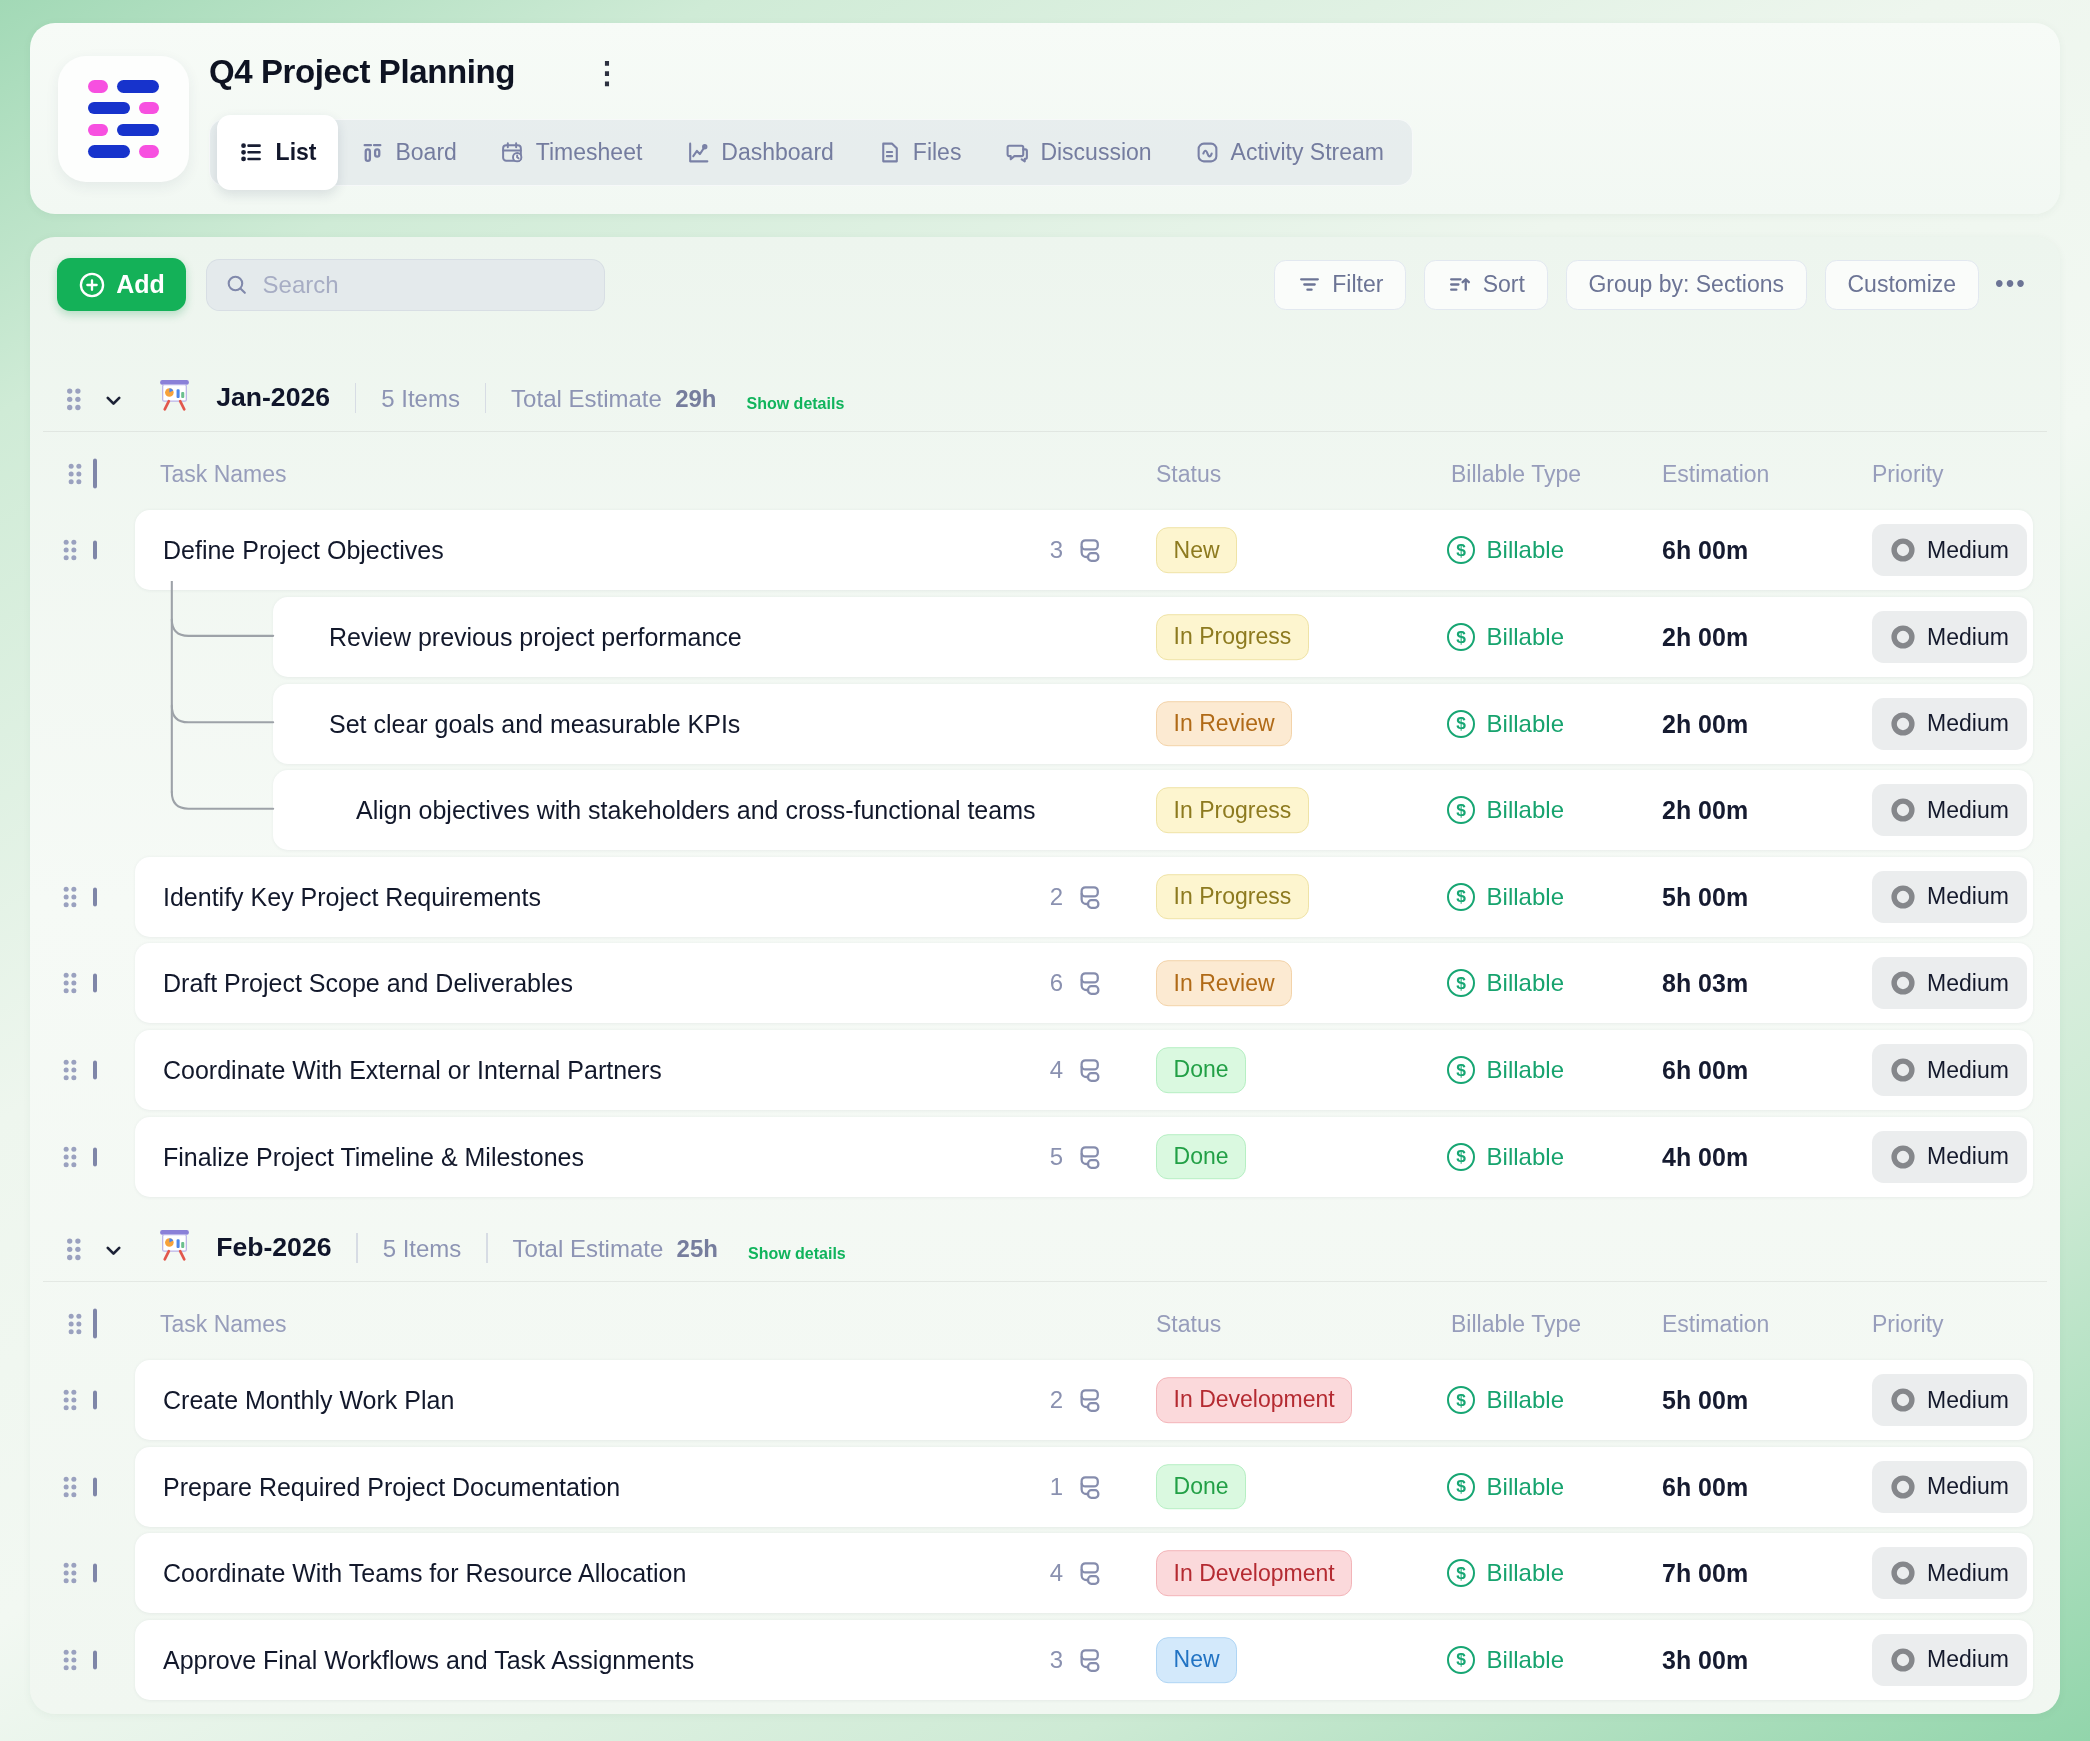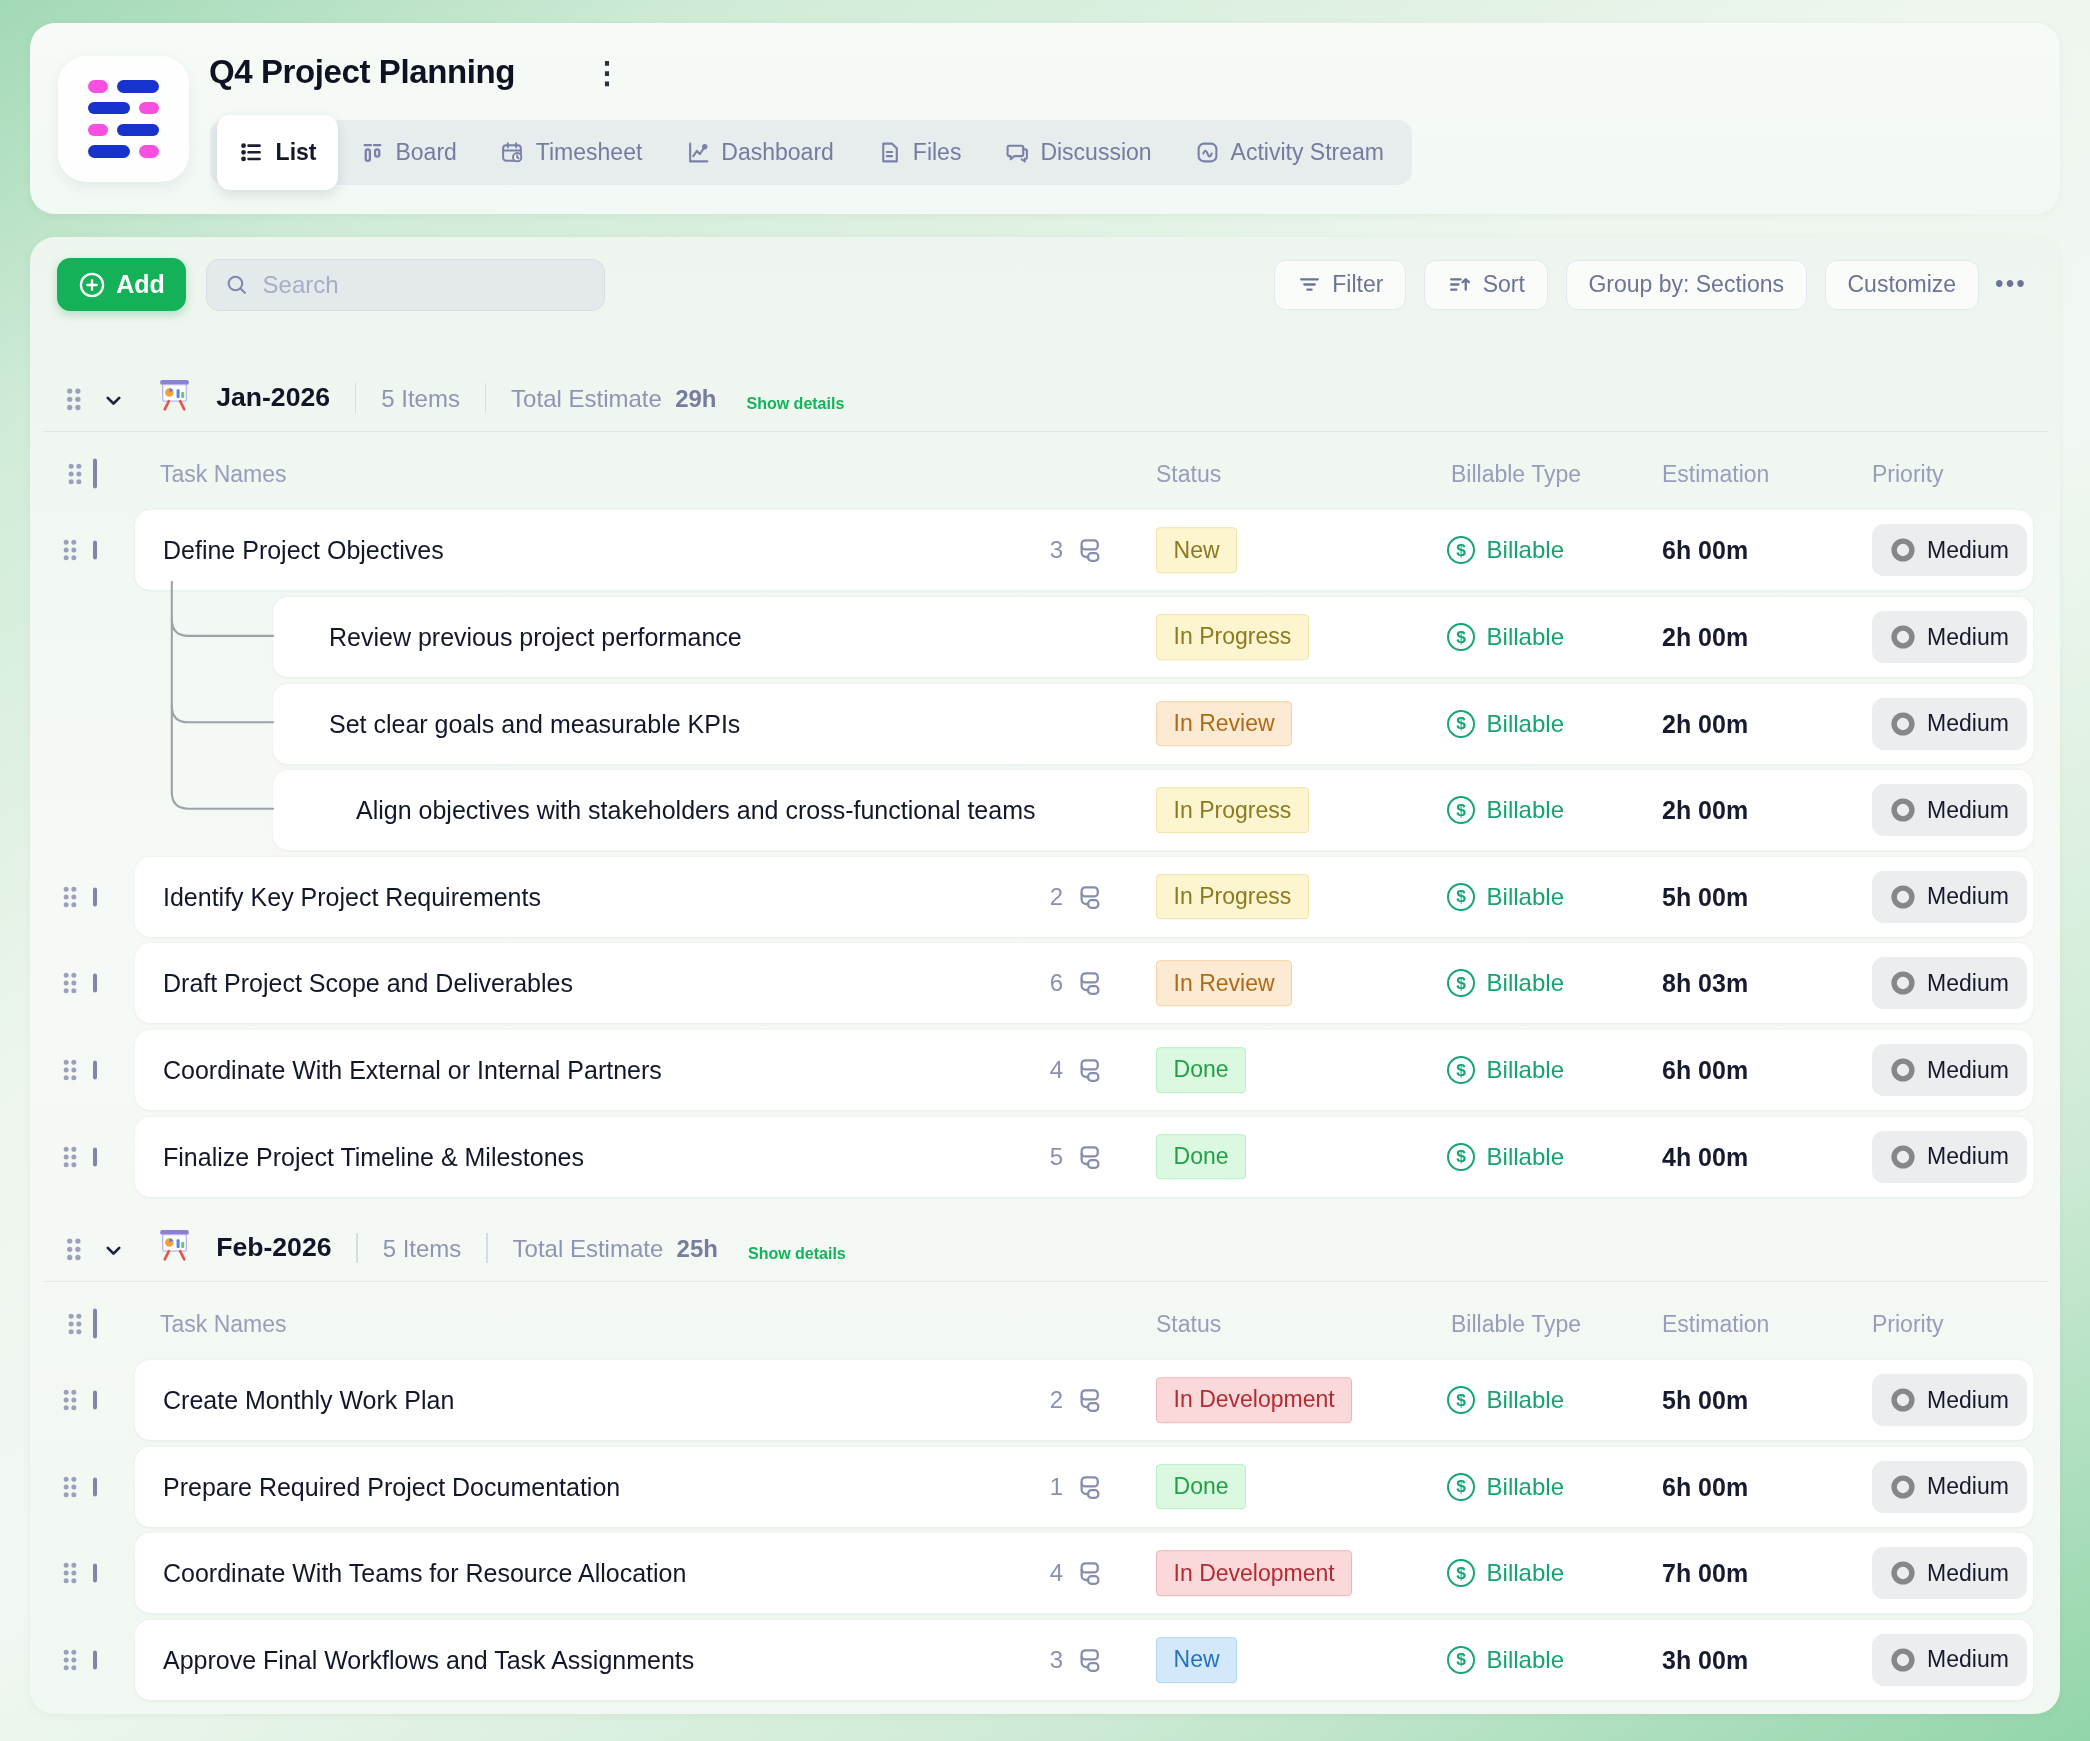--- a/index.html
+++ b/index.html
@@ -63,21 +63,21 @@
     box-shadow:0 0.8px 3.3px rgba(30,45,60,.06);}
   .row.lvl1 .row-card,.row.lvl2 .row-card{left:243px;}
   .cell{position:absolute;top:50%;transform:translateY(-50%);}
   .c-drag{left:30px;}  .c-check{left:63px;}
   .checkbox{width:32px;height:32px;border:2.1px solid #7f86a8;border-radius:9.1px;background:#fff;box-sizing:border-box;cursor:pointer;}
   .c-name{left:133px;font-size:25px;color:#12182b;font-weight:500;white-space:nowrap;}
   .row.lvl1 .c-name{left:299px;}
   .row.lvl2 .c-name{left:326px;}
   .c-count{left:985px;width:86px;display:flex;justify-content:flex-end;align-items:center;gap:10px;color:#8a91b0;font-size:24px;cursor:pointer;}
   .c-status{left:1126px;}
-  .badge{display:inline-block;padding:8.3px 16.6px;border-radius:4px;font-size:23px;font-weight:500;border:1.2px solid;white-space:nowrap;cursor:pointer;}
+  .badge{display:inline-block;padding:8.3px 16.6px;border-radius:12px;font-size:23px;font-weight:500;border:1.2px solid;white-space:nowrap;cursor:pointer;}
   .b-yellow{background:#fdf5cf;border-color:#efe3a6;color:#8d7a1f;}
   .b-orange{background:#fcead2;border-color:#f3d3a9;color:#b06a17;}
   .b-green{background:#daf9e0;border-color:#b6efc3;color:#22a046;}
   .b-red{background:#fbd9db;border-color:#f3b4b8;color:#b42a31;}
   .b-blue{background:#d3e9fb;border-color:#afd5f4;color:#2173c3;}
   .c-bill{left:1417px;display:flex;align-items:center;gap:11.6px;color:#17a36e;font-size:24px;font-weight:500;cursor:pointer;}
   .dollar{width:28px;height:28px;border:2.1px solid #17a673;border-radius:50%;box-sizing:border-box;
     display:flex;align-items:center;justify-content:center;font-size:17.4px;font-weight:700;color:#17a673;}
   .c-est{left:1632px;font-size:25px;font-weight:600;color:#161b30;white-space:nowrap;}
   .c-prio{left:1842px;}

